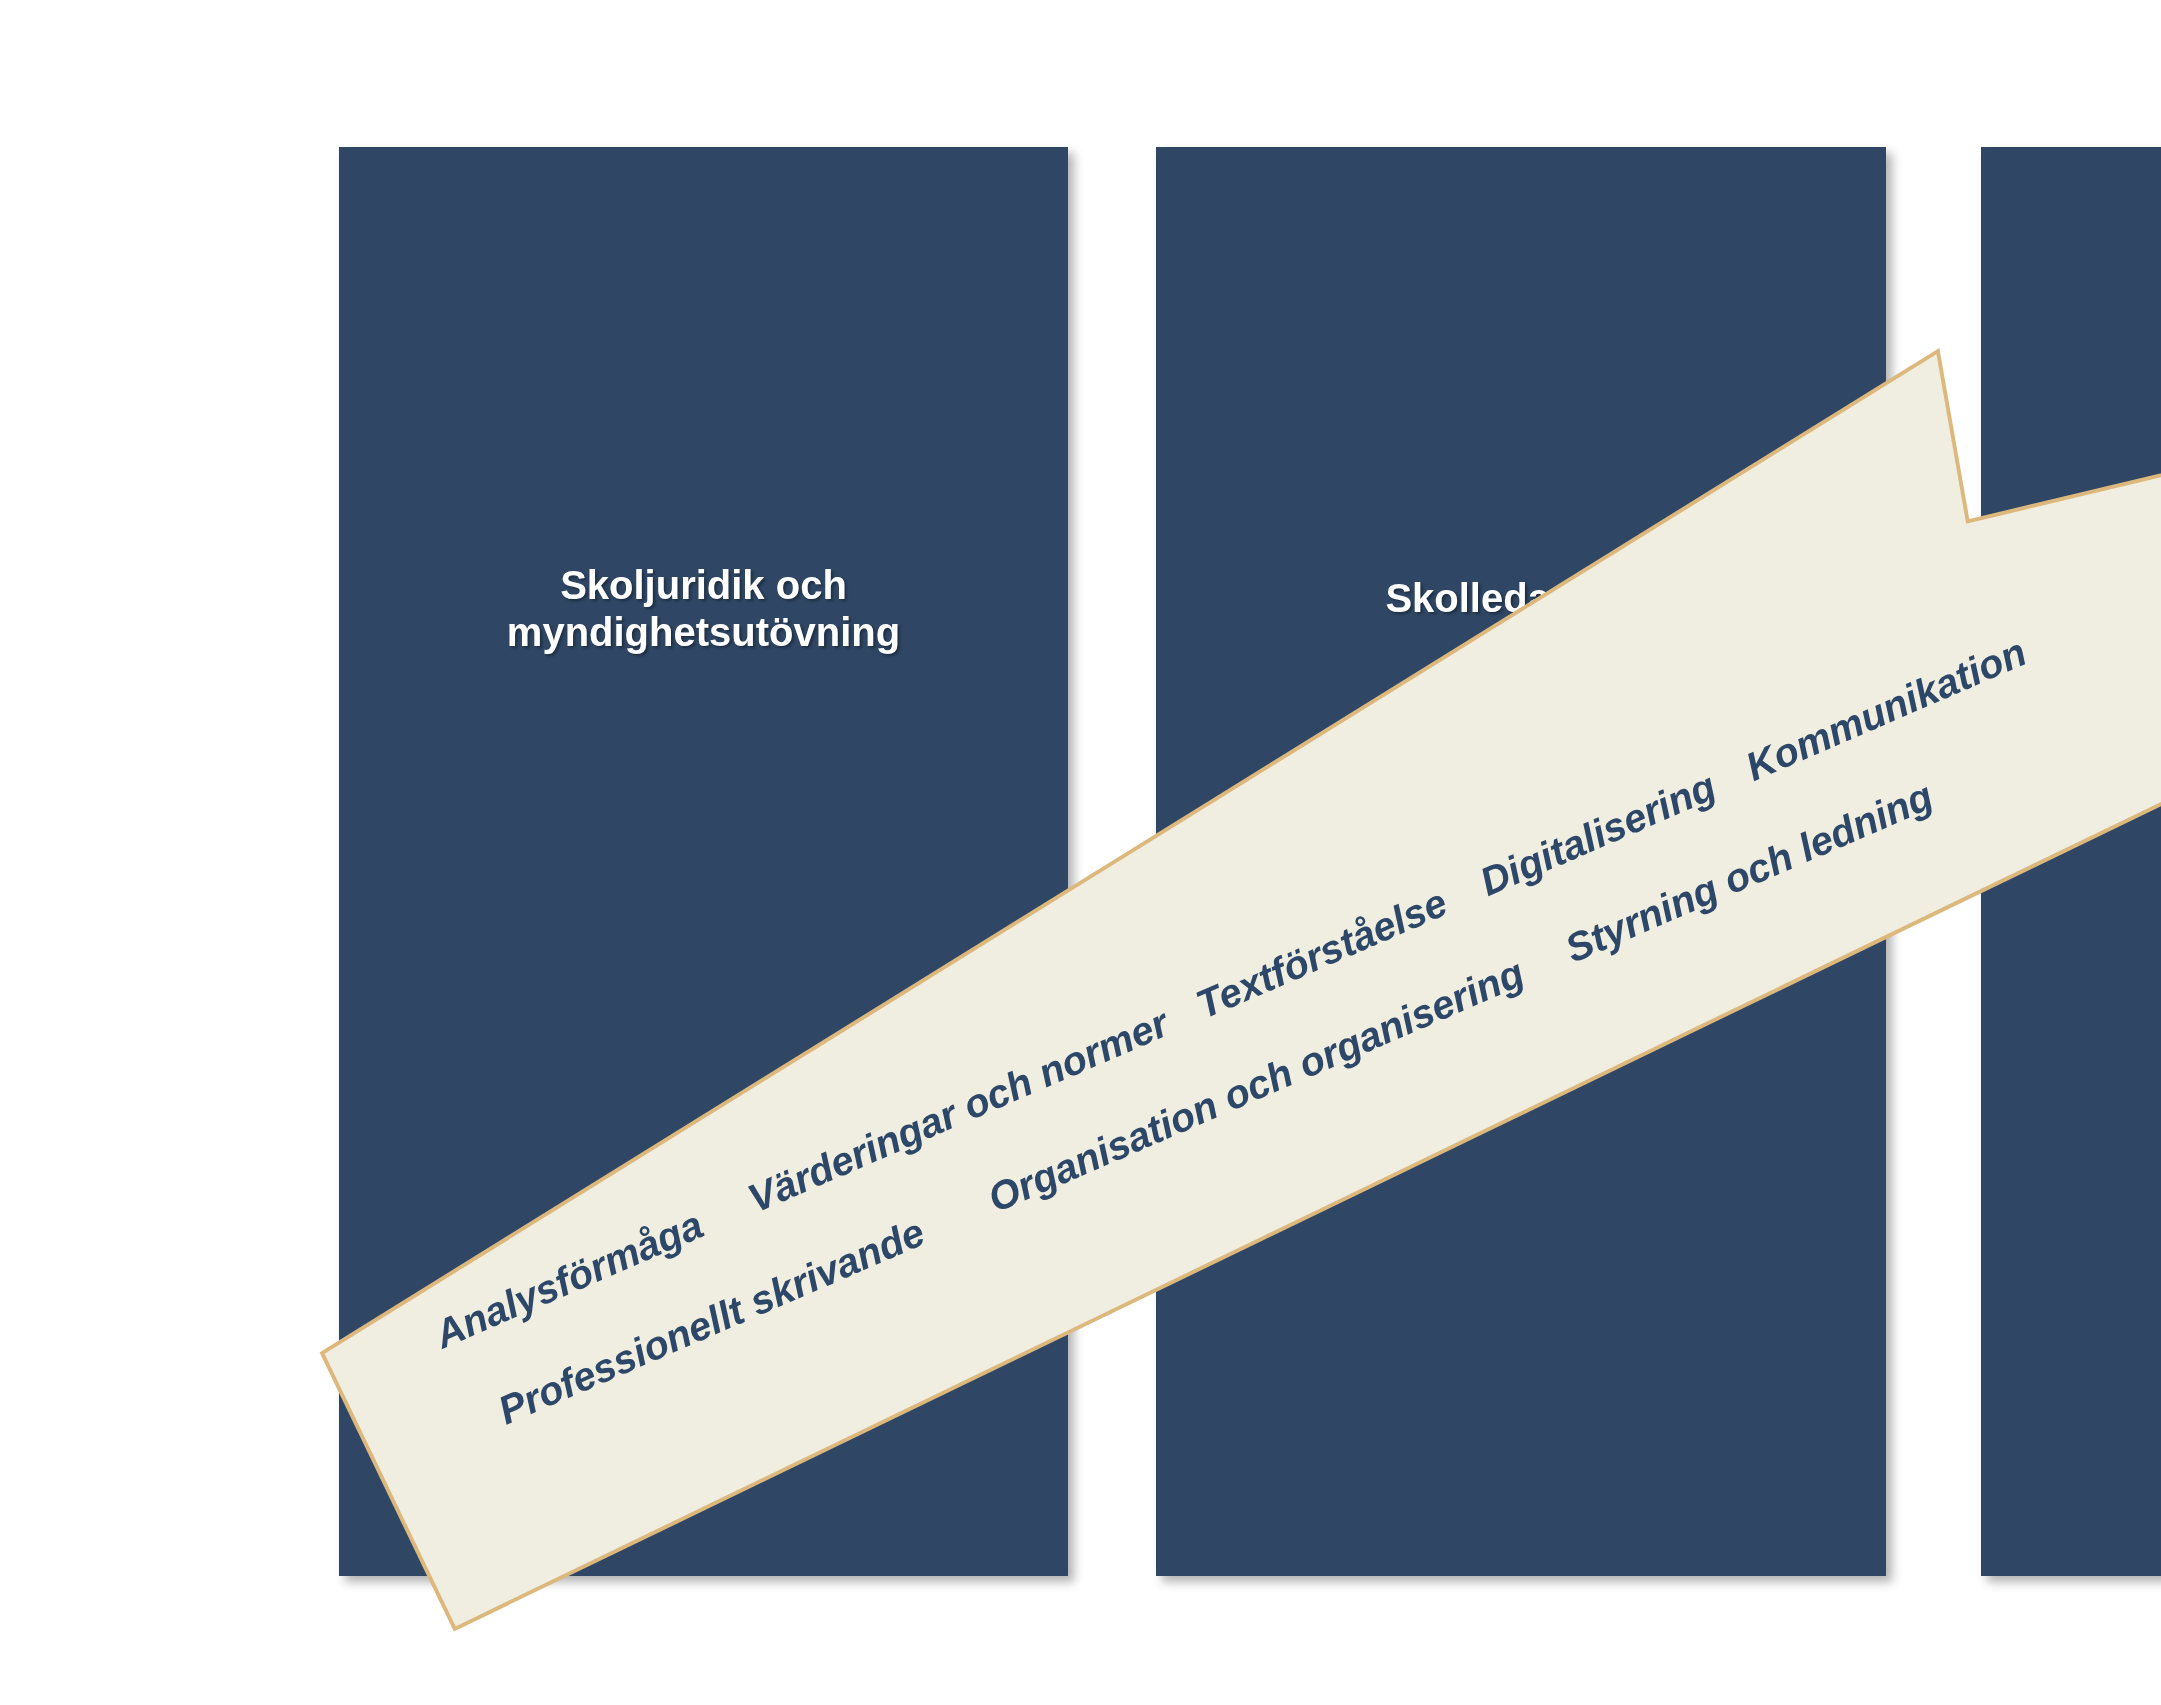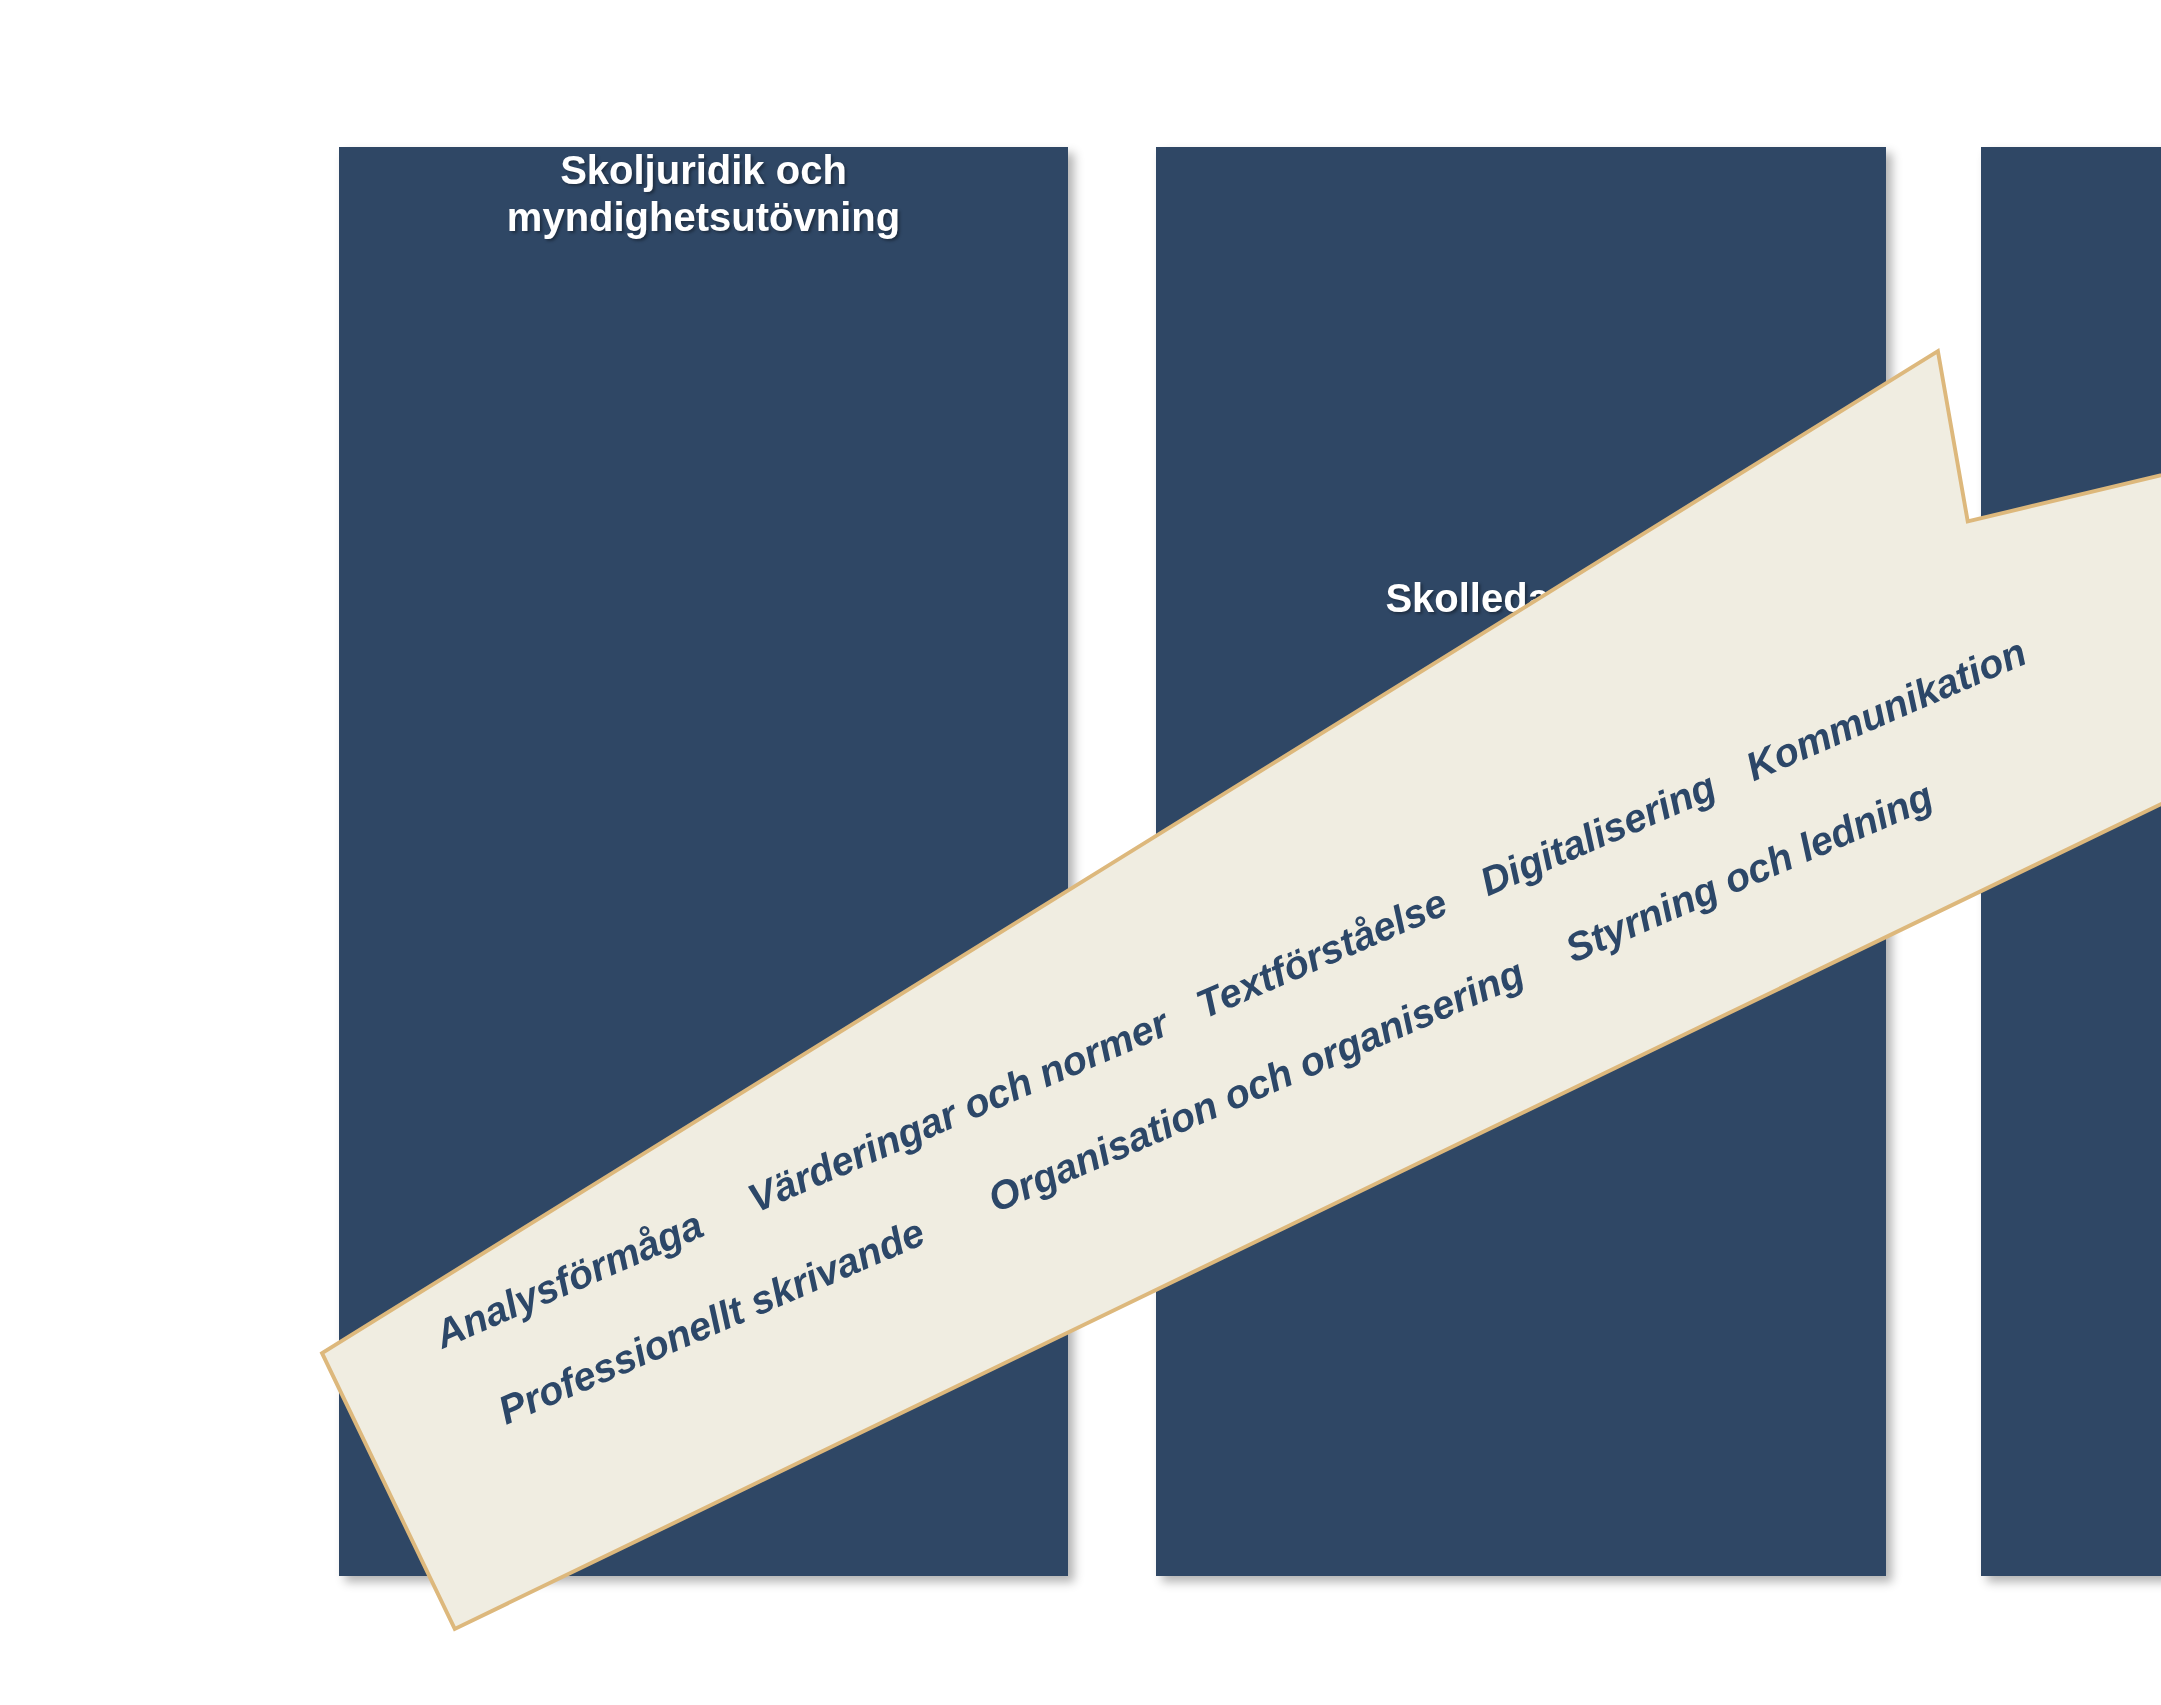--- a/index.html
+++ b/index.html
@@ -33,21 +33,21 @@
     line-height: 1.18;
     text-align: center;
     white-space: pre-line;
     text-shadow: 2.2px 2.2px 3px rgba(0,0,0,0.35);
   }
 
   #pillar-1 { left: 339px;  top: 147px; width: 729px; height: 1429px; }
   #pillar-2 { left: 1156px; top: 147px; width: 730px; height: 1429px; }
   #pillar-3 { left: 1981px; top: 147px; width: 729px; height: 1429px; }
 
-  #pillar-1 .pillar-label { }
+  #pillar-1 .pillar-label { padding-top: 415px; }
   #pillar-2 .pillar-label { padding-top: 428px; }
 
   
   #arrow-layer {
     position: absolute;
     left: 0; top: 0;
     width: 3032px;
     height: 1706px;
     pointer-events: none;
   }

